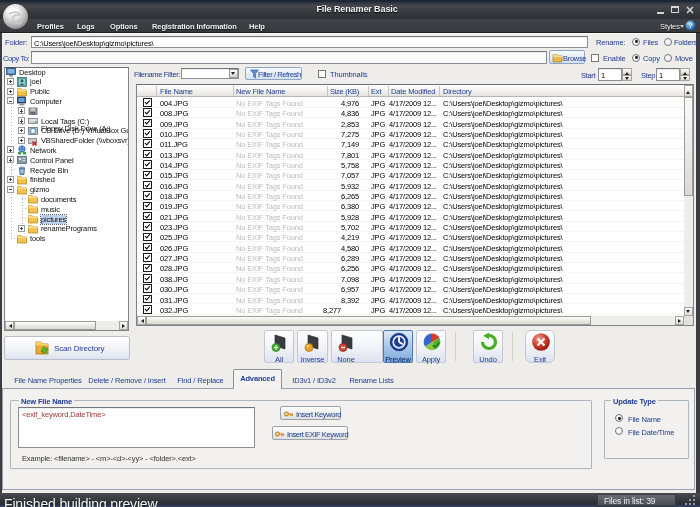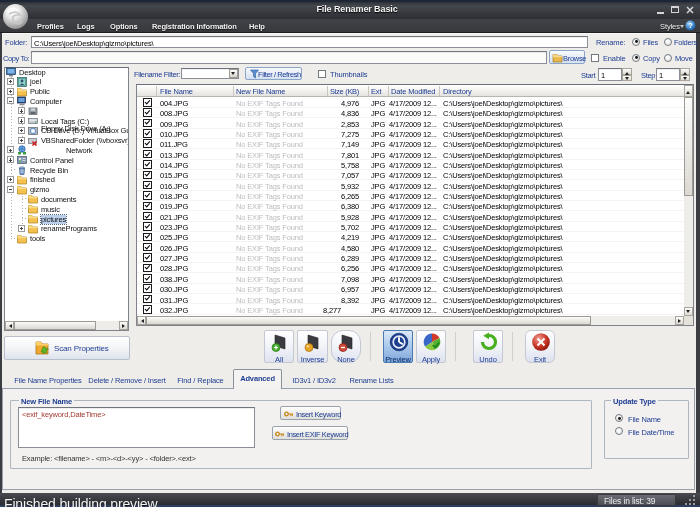--- a/index.html
+++ b/index.html
@@ -230,21 +230,21 @@
 <div class="texp pl" style="left:7px;top:146.4px">
       <i></i>
       <i class="v"></i>
     </div>
     <svg class="abs" style="left:17px;top:145.4px" width="10" height="10">
       <circle cx="5" cy="4" r="3.2" fill="#6ab0e8" stroke="#2858a0" stroke-width="0.7"></circle>
       <path d="M2 4 L8 4 M5 1 L5 7" stroke="#2858a0" stroke-width="0.6"></path>
       <rect x="1" y="7" width="3" height="2.5" fill="#3aa03a"></rect>
       <rect x="6" y="7" width="3" height="2.5" fill="#3aa03a"></rect>
     </svg>
-    <div class="trow" style="left:30px;top:145.9px;margin-left:36px;">Network</div>
+    <div class="trow" style="left:30px;top:145.9px;">Network</div>
 <div class="texp pl" style="left:7px;top:156.2px">
       <i></i>
       <i class="v"></i>
     </div>
     <svg class="abs" style="left:17px;top:155.2px" width="10" height="10">
       <rect x="0.5" y="1.5" width="9" height="7" fill="#8898b0" stroke="#48586f" stroke-width="0.7"></rect>
       <circle cx="3" cy="4" r="1.2" fill="#e8e8e8"></circle>
       <rect x="5.5" y="3" width="3" height="1" fill="#d8d8d8"></rect>
       <rect x="5.5" y="5" width="3" height="1" fill="#d8d8d8"></rect>
       <circle cx="3" cy="6.5" r="1" fill="#50c050"></circle>
@@ -310,21 +310,21 @@
 <div class="sbtn" style="left:119px;top:321px;width:9px;height:9px">
     <div class="tri-r" style="left:2px;top:1.5px"></div>
   </div>
 <div class="thumb" style="left:14px;top:321px;width:82px;height:9px"></div>
 <div class="abs" style="left:4px;top:336px;width:126px;height:24px;background:linear-gradient(#ffffff,#f2f3f5 55%,#dde3ee);border:1px solid #b9bfca;border-radius:2px"></div>
 <svg class="abs" style="left:34px;top:339px" width="17" height="17">
 <path d="M2 5 L2 15 L14 15 L14 5 L8 5 L7 3 L2 3 Z" fill="#f0a830" stroke="#b07818" stroke-width="0.8"></path>
 <path d="M2 6.5 L14 6.5 L14 5 L8 5 L7 3 L2 3 Z" fill="#fbd06a"></path>
 <path d="M8.5 14.5 l4.5 -1 l-0.7 -2.7 l2 -0.5 l-5 -2.8 l-2.3 5.5 l2 -0.5 Z" fill="#5cb82a" stroke="#2f7a10" stroke-width="0.5"></path>
 </svg>
-<div class="abs nav" style="left:54px;top:344px;font-size:8px">Scan Properties</div>
+<div class="abs nav" style="left:54px;top:344px;font-size:8px">Scan Directory</div>
 <div class="abs" id="list">
   <div id="lhead"></div>
   <div class="hd" style="left:23px">File Name</div>
   <div class="hd" style="left:99px">New File Name</div>
   <div class="hd" style="left:186px;width:36px;text-align:right;letter-spacing:-0.3px">Size (KB)</div>
   <div class="hd" style="left:234px">Ext</div>
   <div class="hd" style="left:254px">Date Modified</div>
   <div class="hd" style="left:306px">Directory</div>
   <div class="hsep" style="left:19px"></div>
   <div class="hsep" style="left:96px"></div>
@@ -552,21 +552,21 @@
       <div style="position:absolute;left:0;top:24px;width:28px;text-align:center;color:#1e3d92">All</div>
     </div>
 <div class="abs" style="left:297px;top:330px;width:31px;height:33px;background:linear-gradient(#ffffff,#f0f2f7 55%,#dde2ef);border:1px solid #c3c8d4;border-radius:2px">
       <svg width="22" height="21" style="position:absolute;left:4px;top:2px">
         <path d="M6 2 L16 5 L16 16 L6 13 Z" fill="#3a3a40" stroke="#222" stroke-width="0.6"></path>
         <circle cx="7" cy="14.5" r="4" fill="#e8a428" stroke="#a86c08" stroke-width="0.7"></circle>
         <circle cx="5.8" cy="13.3" r="1.2" fill="#f8d888"></circle>
       </svg>
       <div style="position:absolute;left:0;top:24px;width:29px;text-align:center;color:#1e3d92">Inverse</div>
     </div>
-<div class="abs" style="left:331px;top:330px;width:30px;height:33px;background:linear-gradient(#ffffff,#f0f2f7 55%,#dde2ef);border:1px solid #c3c8d4;border-radius:12px">
+<div class="abs" style="left:331px;top:330px;width:52px;height:33px;background:linear-gradient(#ffffff,#f0f2f7 55%,#dde2ef);border:1px solid #c3c8d4;border-radius:2px">
       <svg width="22" height="21" style="position:absolute;left:4px;top:2px">
         <path d="M6 2 L16 5 L16 16 L6 13 Z" fill="#3a3a40" stroke="#222" stroke-width="0.6"></path>
         <circle cx="7" cy="14.5" r="4" fill="#d04838" stroke="#8a2014" stroke-width="0.7"></circle>
         <path d="M5 14.5 L9 14.5" stroke="#fff" stroke-width="1.3"></path>
       </svg>
       <div style="position:absolute;left:0;top:24px;width:28px;text-align:center;color:#1e3d92">None</div>
     </div>
 <div class="abs" style="left:383px;top:330px;width:30px;height:33px;background:linear-gradient(#dce9f8,#aac8ec 50%,#7fa8d8);border:1px solid #4a7ab0;border-radius:2px">
       <svg width="22" height="21" style="position:absolute;left:4px;top:1px">
         <circle cx="11" cy="10" r="8.8" fill="#1d3f8f" stroke="#122a66" stroke-width="0.7"></circle>

